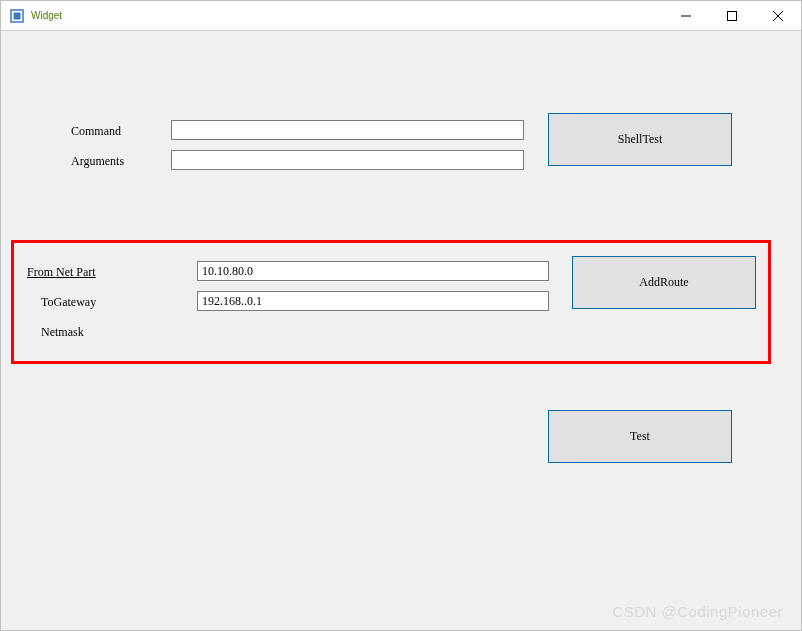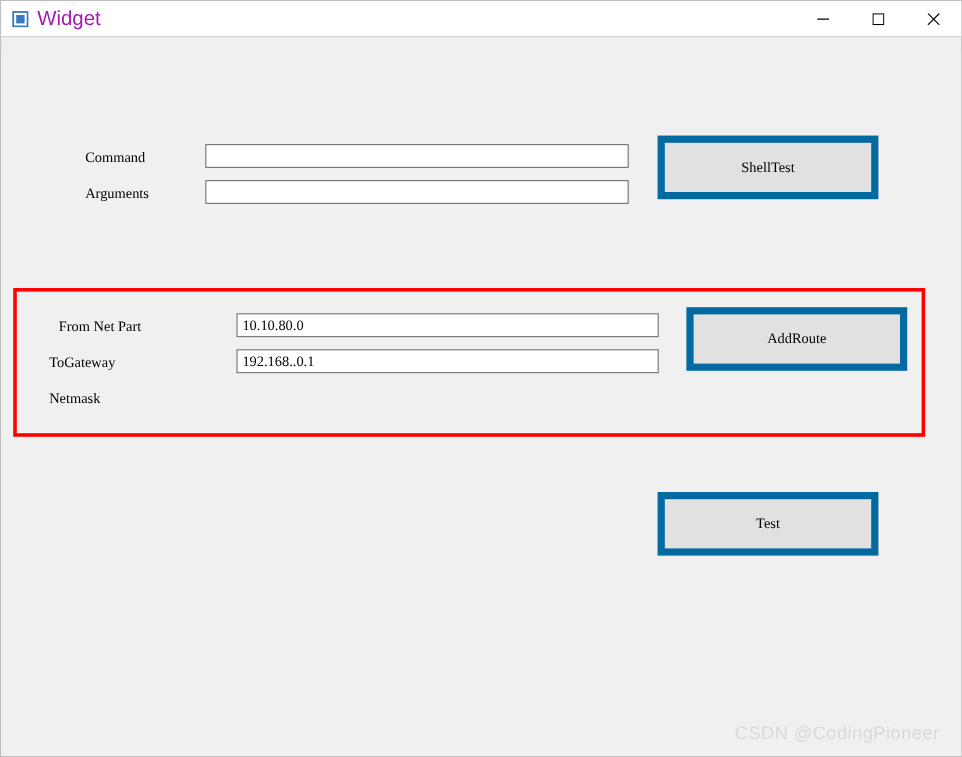--- a/index.html
+++ b/index.html
@@ -32,22 +32,22 @@
       width: 16px;
       height: 16px;
       margin-right: 6px;
       display: inline-flex;
       align-items: center;
       justify-content: center;
     }
     .titlebar-title {
       flex: 0 0 auto;
       font-family: "Segoe UI", sans-serif;
-      font-size: 17px;
-      color: #a21caf;
+      font-size: 10px;
+      color: #4d7c0f;
     }
     .titlebar-spacer { flex: 1; }
     .titlebar-controls {
       display: flex;
       height: 100%;
     }
     .titlebar-btn {
       width: 46px;
       height: 100%;
       display: flex;
@@ -79,21 +79,21 @@
       border: 1px solid #7a7a7a;
       padding: 1px 4px;
       font-family: "SimSun", "宋体", serif;
       font-size: 12px;
       color: #000;
       outline: none;
     }
     .btn {
       position: absolute;
       background: #e1e1e1;
-      border: 6px solid #0369a1;
+      border: 1px solid #0369a1;
       font-family: "SimSun", "宋体", serif;
       font-size: 12px;
       color: #000;
       cursor: pointer;
       display: flex;
       align-items: center;
       justify-content: center;
     }
     .red-box {
       position: absolute;
@@ -151,21 +151,21 @@
 
     <span class="label" style="left:70px; top:111px;">Arguments</span>
     <input class="input" style="left: 170px; top: 107px; width: 353px;" value="">
 
     <button class="btn" style="left:547px; top:70px; width:184px; height:53px;">
       <span>ShellTest</span>
     </button>
 
     <div class="red-box" style="left:10px; top:197px; width:760px; height:124px;"></div>
 
-    <span class="label" style="left:48px; top:222px;">From Net Part</span>
+    <span class="label" style="left:26px; top:222px;text-decoration:underline;">From Net Part</span>
     <input class="input" style="left: 196px; top: 218px; width: 352px;" value="10.10.80.0">
 
     <span class="label" style="left:40px; top:252px;text-align:center;">ToGateway</span>
     <input class="input" style="left: 196px; top: 248px; width: 352px;" value="192.168..0.1">
 
     <span class="label" style="left:40px; top:282px;">Netmask</span>
 
     <button class="btn" style="left:571px; top:213px; width:184px; height:53px;justify-content:center;">
       <span>AddRoute</span>
     </button>

